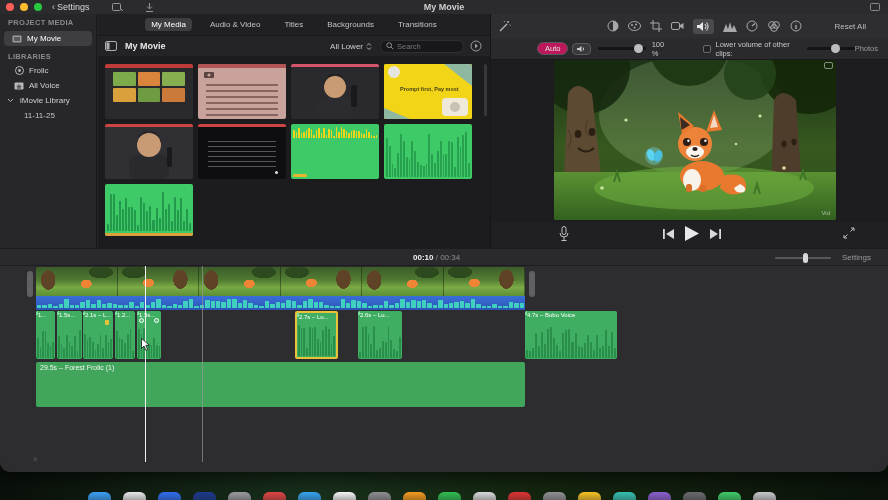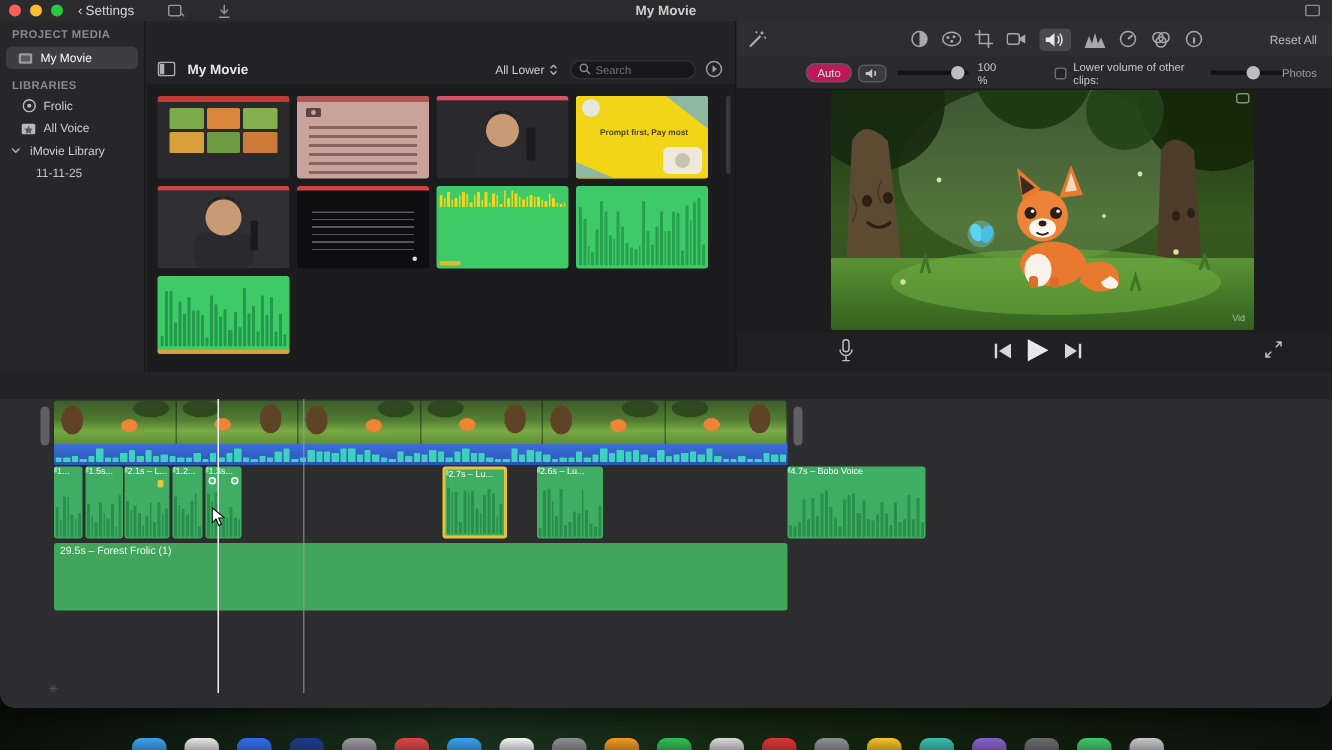--- a/index.html
+++ b/index.html
@@ -54,21 +54,21 @@
      background:repeating-linear-gradient(#6b4a44 0 2px, transparent 2px 6px); opacity:.7; }
   .term-lines { margin:14px 10px; height:26px;
      background:repeating-linear-gradient(#9aa0a6 0 1px, transparent 1px 5px); opacity:.5; }
   .scrollbar { position:absolute; right:3px; top:8px; width:3px; height:52px; border-radius:2px; background:#4a4a4e; opacity:.6; }
 
   .rightpanel { position:absolute; left:490px; top:14px; width:398px; height:234px; background:#202022; border-left:1px solid #161618; }
   .adjustbar { position:absolute; left:0; top:0; width:100%; height:24px; background:#2e2e30;
                display:flex; align-items:center; font-size:8px; color:#c8c8cc; }
   .aj-icons { display:flex; align-items:center; gap:9px; margin-left:96px; }
   .aj-sel { background:#4a4a4e; border-radius:3px; padding:2px 4px; display:flex; }
-  .aj-reset { margin-left:auto; margin-right:10px; color:#bdbdc1;text-align:right; }
+  .aj-reset { margin-left:auto; margin-right:22px; color:#bdbdc1;text-align:right; }
   .volrow { position:absolute; left:0; top:24px; width:100%; height:22px; background:#2a2a2c;
             display:flex; align-items:center; font-size:7.5px; color:#c8c8cc; border-bottom:1px solid #19191b; }
   .pill { background:#be185d; border:1px solid #5a5a5e; border-radius:7px; padding:1px 7px; color:#e0e0e0; }
   .spk-btn { background:#3a3a3e; border:1px solid #5a5a5e; border-radius:4px; padding:1px 4px; margin-left:4px; display:flex; }
   .slider { position:relative; height:3px; background:#141416; border-radius:2px; }
   .slider .knob { position:absolute; top:-3px; width:9px; height:9px; border-radius:50%; background:#bdbdc1; }
   .checkbox { width:8px; height:8px; background:#232325; border:1px solid #6a6a6e; border-radius:2px; }
   .viewerarea { position:absolute; left:0; top:46px; width:100%; height:162px; background:#1d1d1f; }
   .video { position:absolute; left:63px; top:0px; width:282px; height:160px; border-radius:2px; overflow:hidden; background:#000; }
   .video-overlay-btn { position:absolute; right:3px; top:2px; width:9px; height:7px; border:1px solid #cfcfcf; border-radius:2px; opacity:.6; }
@@ -193,20 +193,27 @@
             <path d="M1 1 l2.5 2.5L6 1" stroke="#b0b0b4" fill="none"></path>
           </svg>
       </span>
       <span>iMovie Library</span>
     </div>
     <div class="sb-item sb-sub">
       <span>11-11-25</span>
     </div>
   </div>
 
+  <div class="tabbar">
+    <span class="tab active">My Media</span>
+    <span class="tab">Audio &amp; Video</span>
+    <span class="tab">Titles</span>
+    <span class="tab">Backgrounds</span>
+    <span class="tab">Transitions</span>
+  </div>
 
   <div class="browser-header">
     <span class="bh-toggle">
       <svg width="12" height="10" viewBox="0 0 12 10">
           <rect x="0.5" y="0.5" width="11" height="9" rx="1.5" fill="none" stroke="#b0b0b4"></rect>
           <rect x="1.5" y="1.5" width="3" height="7" fill="#b0b0b4"></rect>
         </svg>
     </span>
     <span class="bh-title">My Movie</span>
     <span class="bh-filter">
@@ -582,20 +589,27 @@
           </svg>
       </span>
       <span class="ctl" style="left:352px; top:5px">
         <svg width="12" height="12" viewBox="0 0 12 12">
             <path d="M7.5 4.5 L11 1 M8 1 h3 v3 M4.5 7.5 L1 11 M1 8 v3 h3" stroke="#c0c0c4" fill="none"></path>
           </svg>
       </span>
     </div>
   </div>
 
+  <div class="tltoolbar">
+    <span class="timecode"><b>00:10</b><span> / </span><span>00:34</span></span>
+    <span class="zoomslider">
+        <span class="knob"></span>
+      </span>
+    <span class="settings">Settings</span>
+  </div>
 
   <div class="timeline">
     <span class="trim-handle" style="left:27px"></span>
     <span class="trim-handle" style="left:529px"></span>
 
     <div class="filmstrip" id="filmstrip">
         <div class="frame fA"></div>
         <div class="frame fB"></div>
         <div class="frame fA"></div>
         <div class="frame fB"></div>

